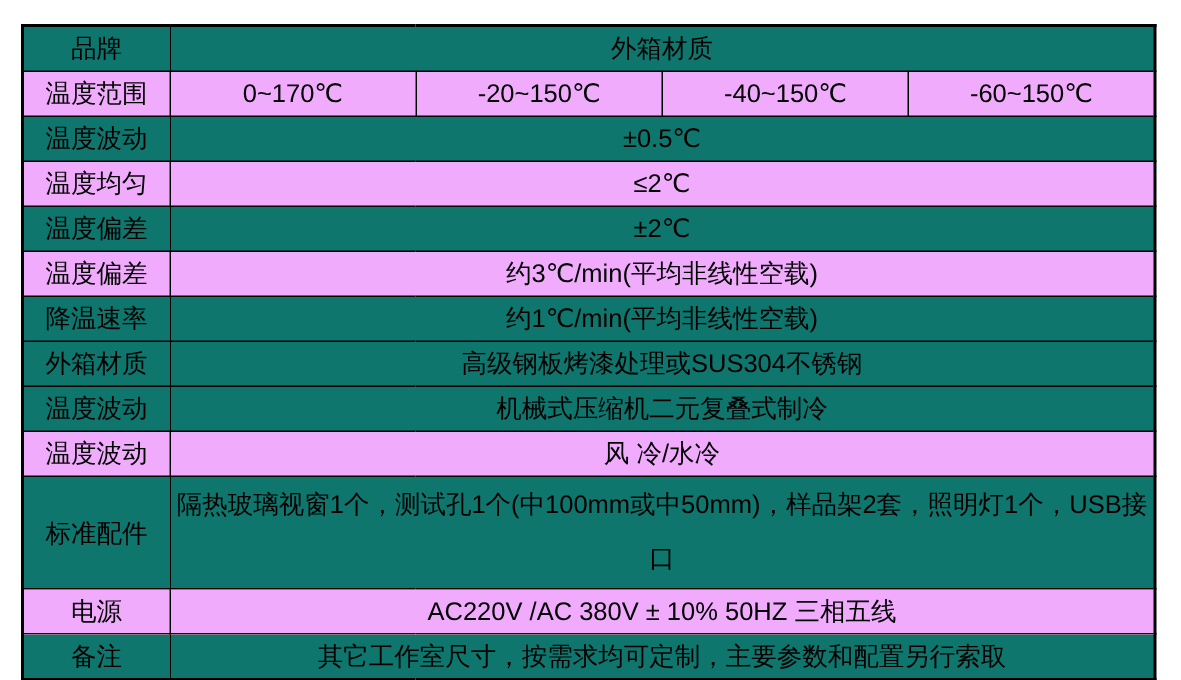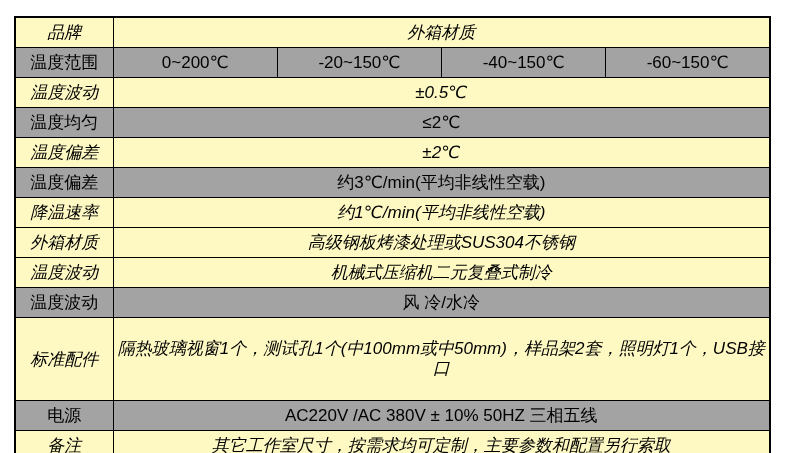--- a/index.html
+++ b/index.html
@@ -25,48 +25,48 @@
     text-align: center;
     vertical-align: middle;
     font-size: 17px;
     color: #000000;
     padding: 1px 2px;
     overflow: hidden;
     white-space: nowrap;
   }
   .spec-table col.label-col { width: 98px; }
   .spec-table col.val-col  { width: 164px; }
-  tr.shaded td { background: #a3a3a3; }
-  tr.plain td  { background: #fef9c3; font-style: italic; }
+  tr.shaded td { background: #f0abfc; }
+  tr.plain td  { background: #0f766e; }
   tr.tall td   { height: 54px; }
   td.wrap {
     white-space: normal;
-    line-height: 20px;
-    padding: 14px 4px;
+    line-height: 36px;
+    padding: 1px 4px;
   }
 </style>
 </head>
 <body>
 
 <table class="spec-table">
   <colgroup>
     <col class="label-col">
     <col class="val-col">
       <col class="val-col">
       <col class="val-col">
       <col class="val-col">
   </colgroup>
   <tbody>
     <tr class="plain">
       <td>品牌</td>
       <td colspan="4">外箱材质</td>
     </tr>
     <tr class="shaded">
       <td>温度范围</td>
-      <td>0~200℃</td>
+      <td>0~170℃</td>
       <td>-20~150℃</td>
       <td>-40~150℃</td>
       <td>-60~150℃</td>
     </tr>
     <tr class="plain">
       <td>温度波动</td>
       <td colspan="4">±0.5℃</td>
     </tr>
     <tr class="shaded">
       <td>温度均匀</td>

